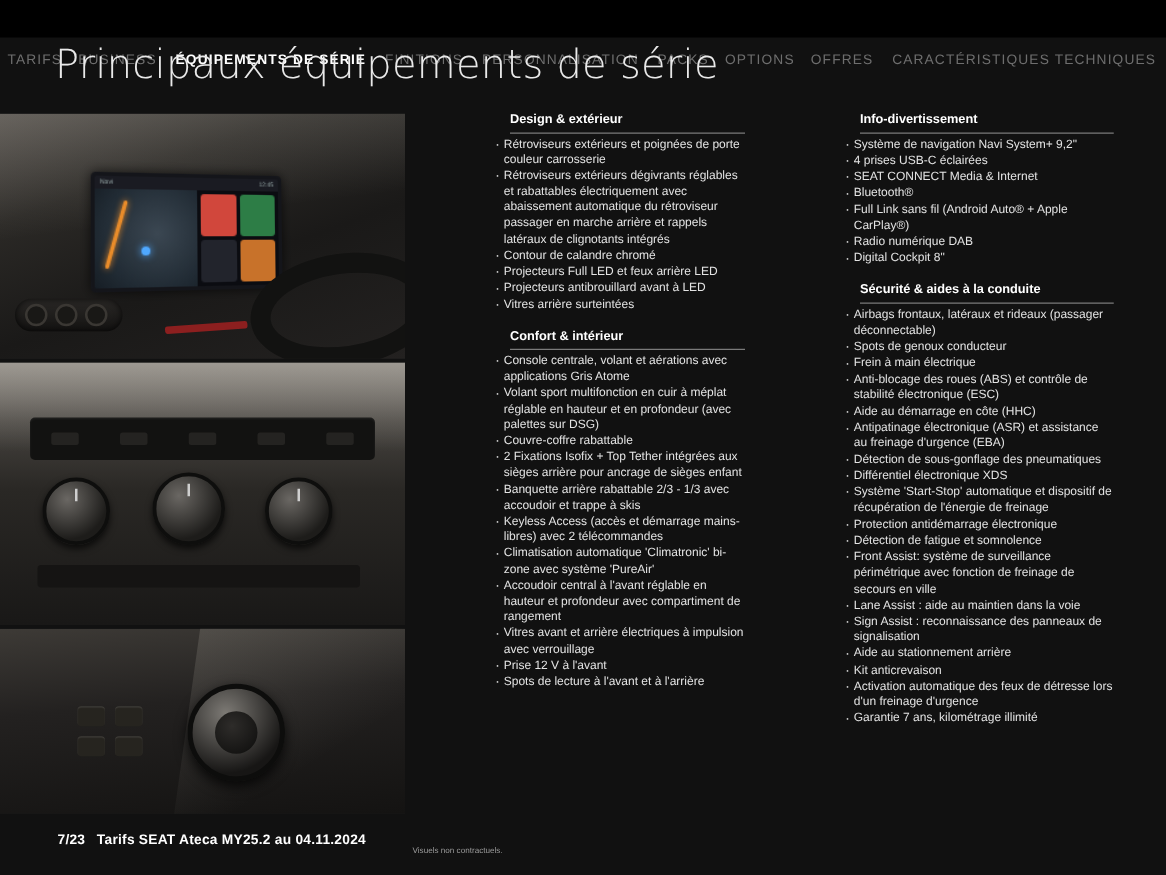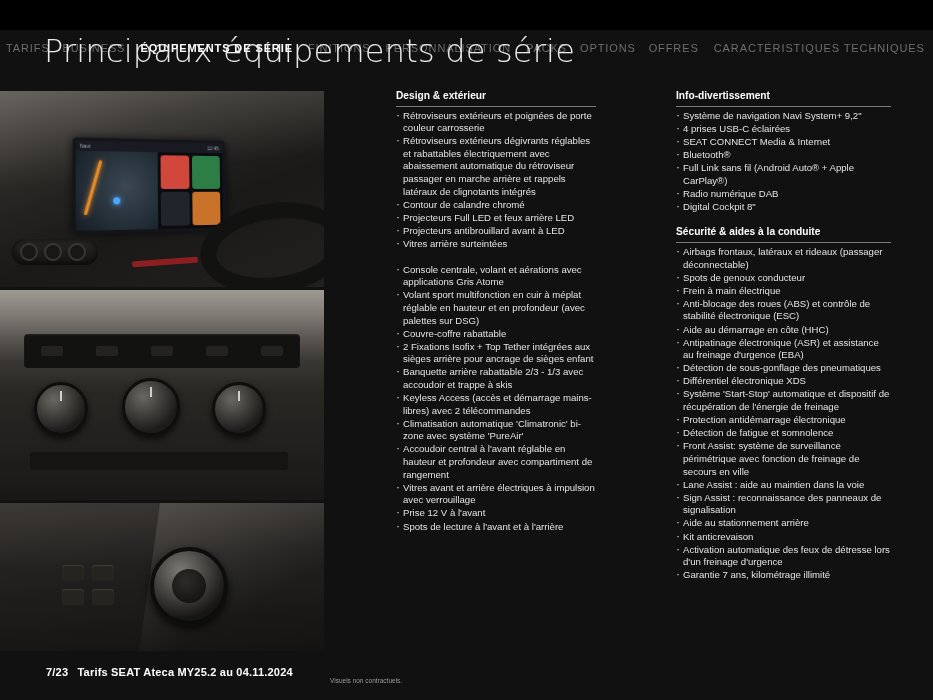--- a/index.html
+++ b/index.html
@@ -230,20 +230,21 @@
   .sec-title {
     font-size: 10.2px;
     font-weight: bold;
     color: #ffffff;
     margin-bottom: 3px;
   }
   .sec-title .ul {
     display: block;
     border-bottom: 1px solid #7a7a7a;
     padding-bottom: 3px;
+    margin-left: 12px;
   }
   .sec { margin-bottom: 13px; }
   ul.items { list-style: none; margin: 0; padding: 0; }
   ul.items li {
     position: relative;
     padding-left: 7px;
     margin: 0 0 0.5px 0;
   }
   ul.items li:before {
     content: "\00b7";
@@ -349,20 +350,23 @@
         <li>Rétroviseurs extérieurs et poignées de porte couleur carrosserie</li>
         <li>Rétroviseurs extérieurs dégivrants réglables et rabattables électriquement avec abaissement automatique du rétroviseur passager en marche arrière et rappels latéraux de clignotants intégrés</li>
         <li>Contour de calandre chromé</li>
         <li>Projecteurs Full LED et feux arrière LED</li>
         <li>Projecteurs antibrouillard avant à LED</li>
         <li>Vitres arrière surteintées</li>
       </ul>
     </div>
 
     <div class="sec">
+      <div class="sec-title">
+        <span class="ul">Confort &amp; intérieur</span>
+      </div>
       <ul class="items">
         <li>Console centrale, volant et aérations avec applications Gris Atome</li>
         <li>Volant sport multifonction en cuir à méplat réglable en hauteur et en profondeur (avec palettes sur DSG)</li>
         <li>Couvre-coffre rabattable</li>
         <li>2 Fixations Isofix + Top Tether intégrées aux sièges arrière pour ancrage de sièges enfant</li>
         <li>Banquette arrière rabattable 2/3 - 1/3 avec accoudoir et trappe à skis</li>
         <li>Keyless Access (accès et démarrage mains-libres) avec 2 télécommandes</li>
         <li>Climatisation automatique 'Climatronic' bi-zone avec système 'PureAir'</li>
         <li>Accoudoir central à l'avant réglable en hauteur et profondeur avec compartiment de rangement</li>
         <li>Vitres avant et arrière électriques à impulsion avec verrouillage</li>

